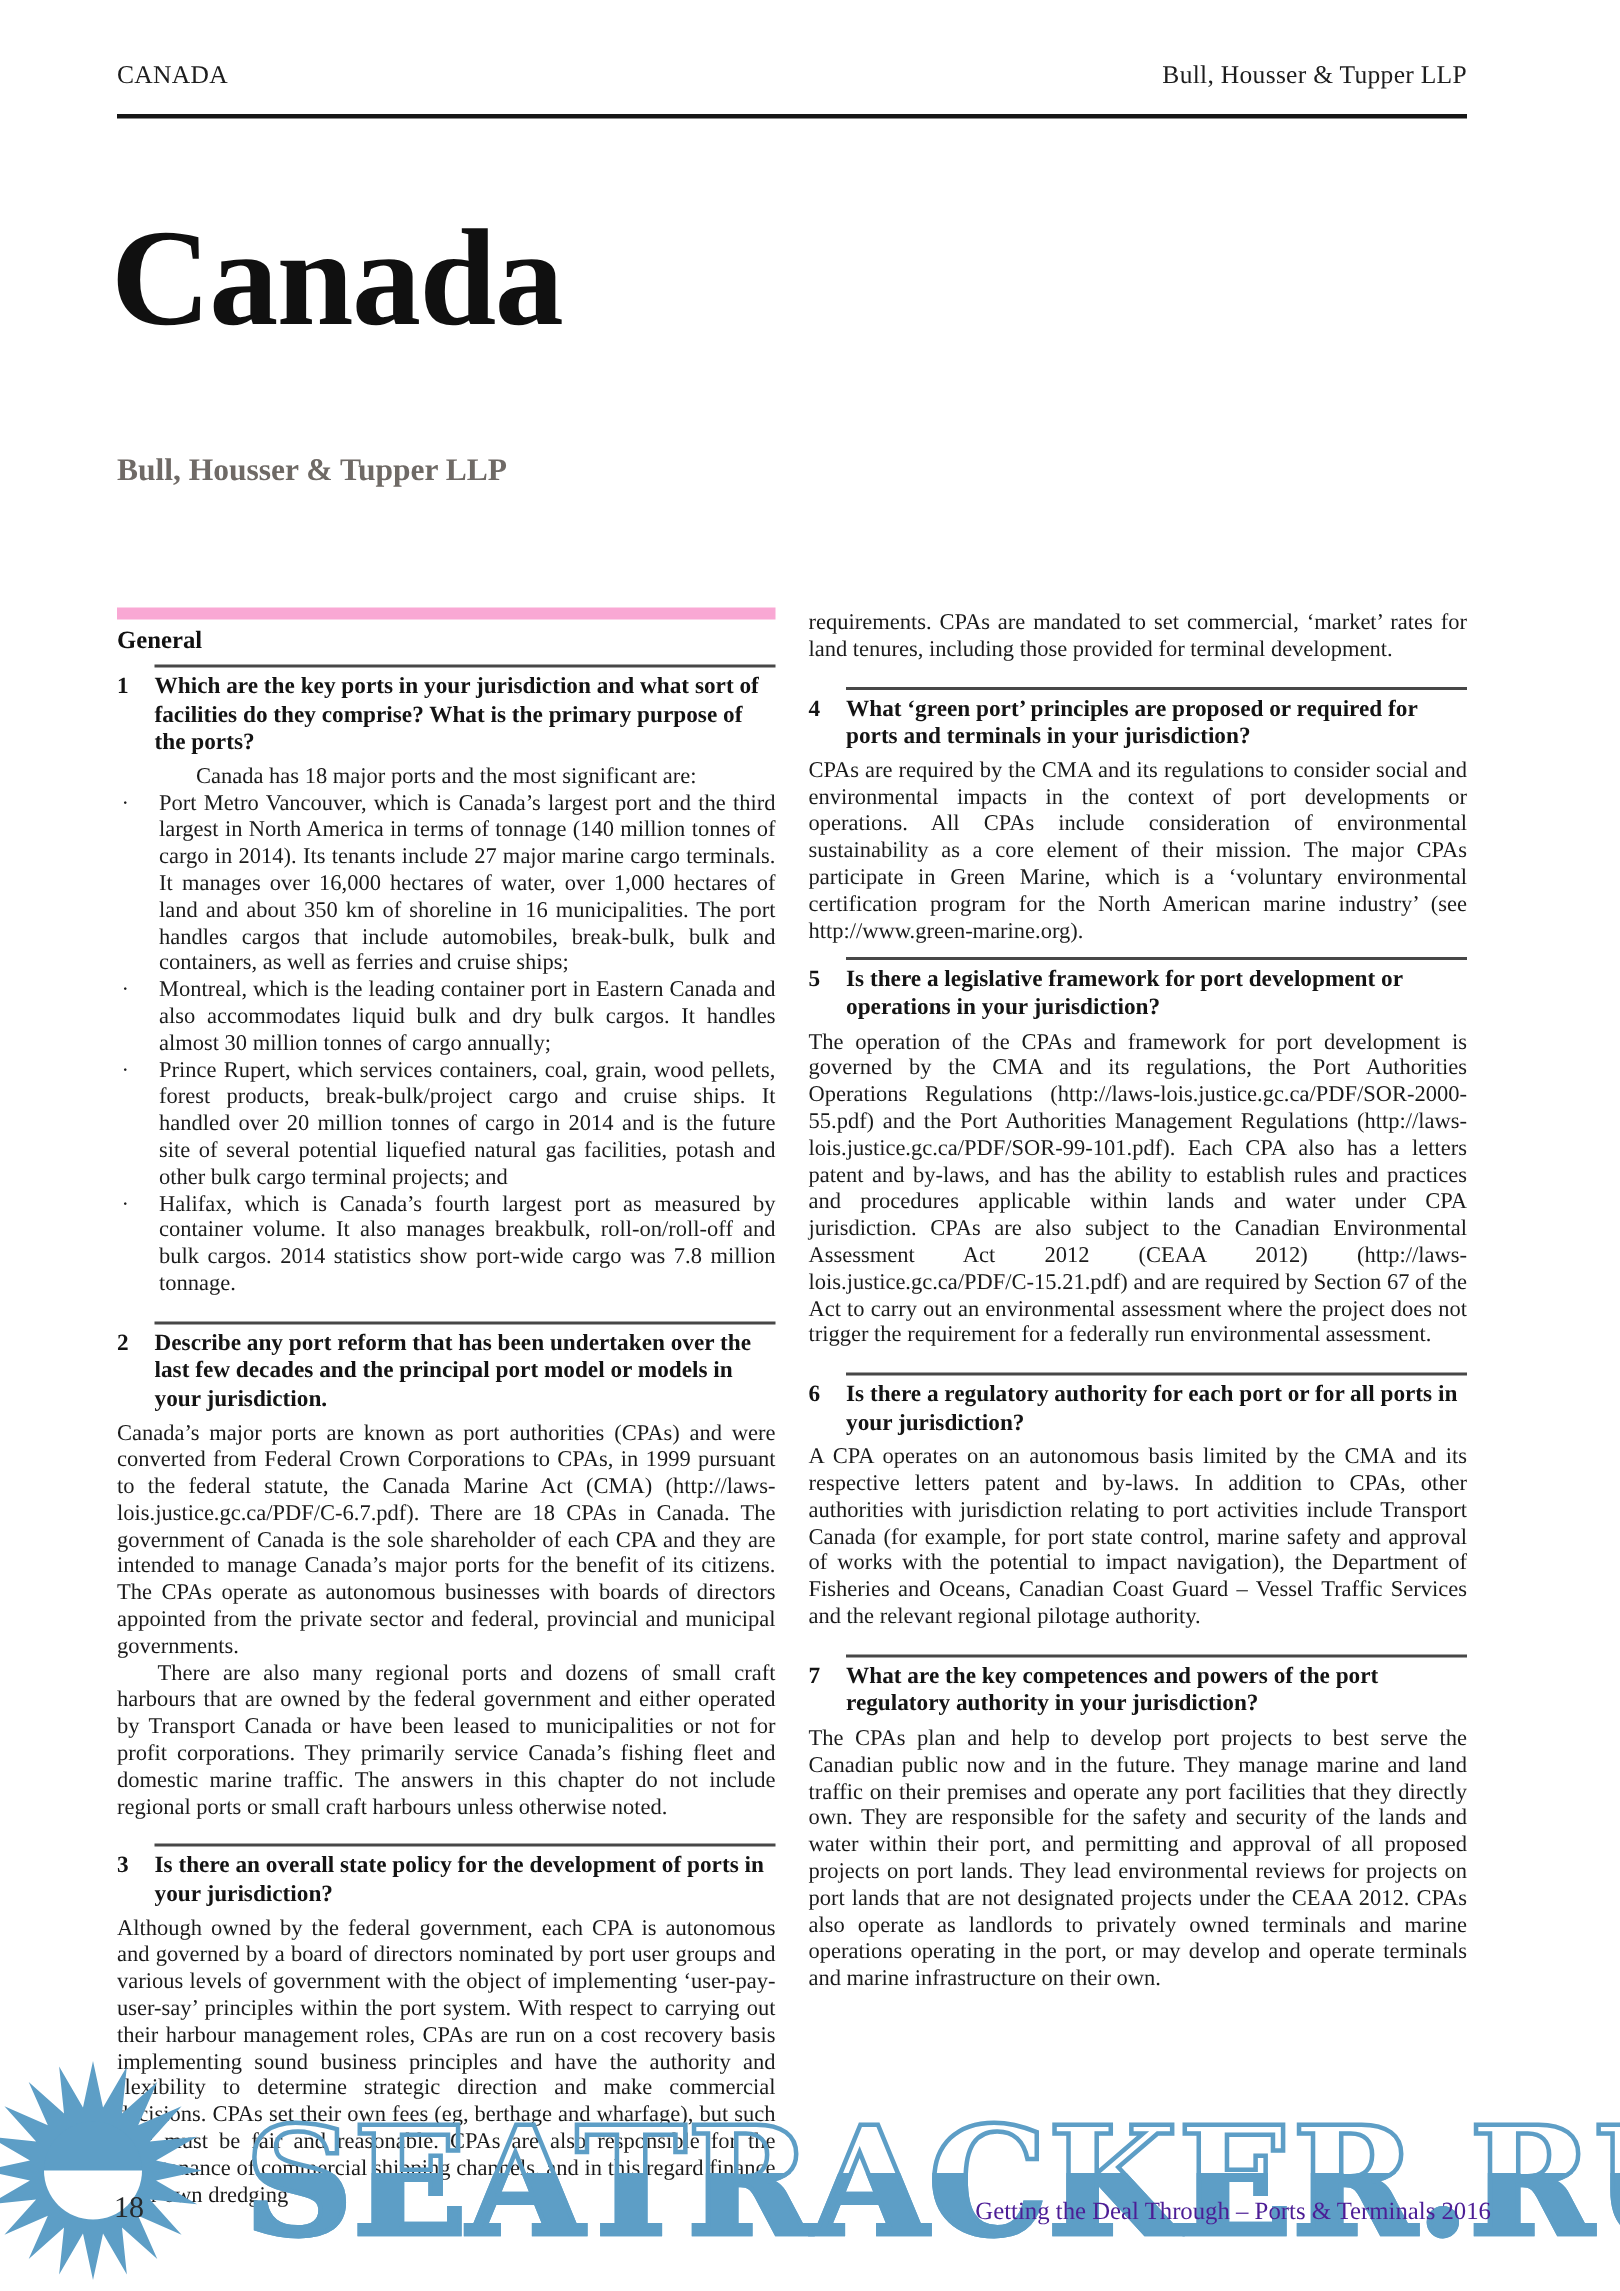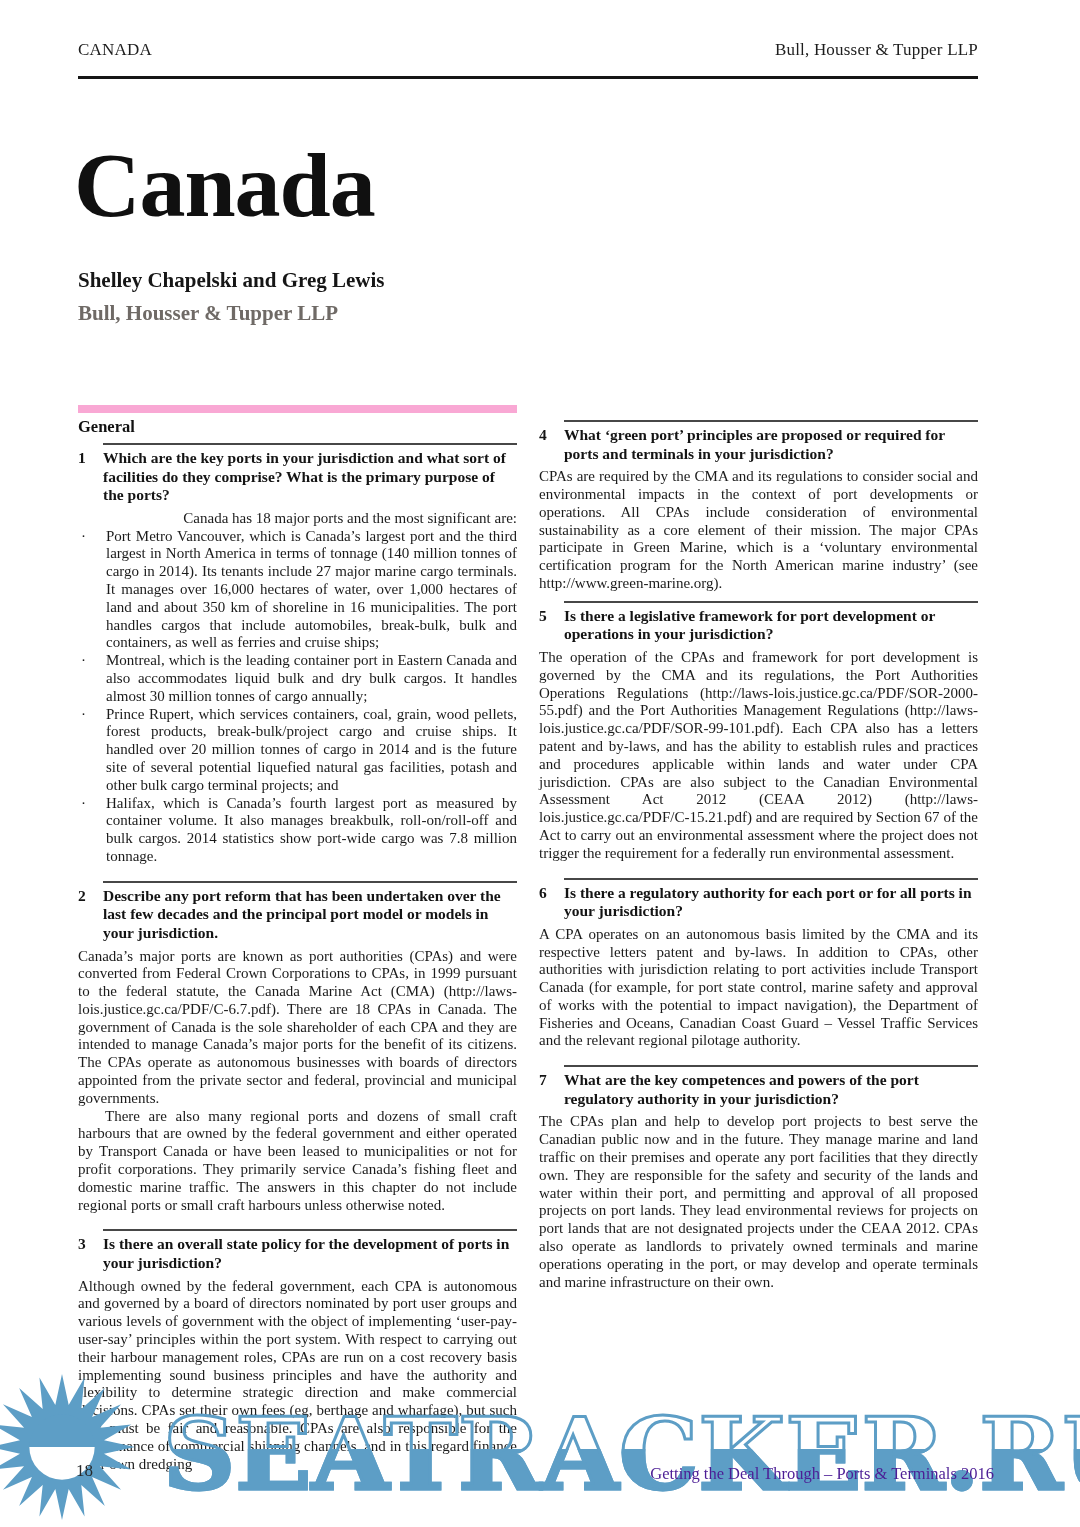--- a/index.html
+++ b/index.html
@@ -30,58 +30,57 @@
     font-size:16.5px;font-weight:bold;color:#111;
   }
   .qblock{margin-top:15px;}
   .qrule{border-top:2px solid #474747;margin-left:25px;margin-bottom:4px;}
   .qrow{display:flex;font-weight:bold;font-size:15.5px;line-height:18.6px;color:#141414;}
   .qnum{flex:0 0 25px;}
   .qtitle{flex:1;}
   .answer{margin:5px 0 0 0;font-size:15px;line-height:17.8px;text-align:justify;color:#1b1b1b;overflow-wrap:break-word;}
   .answer + .answer{margin-top:0;}
   .indent{text-indent:27px;}
-  .intro{text-align:right;}
+  .intro{text-align:center;}
   .bullet{display:flex;font-size:15px;line-height:17.8px;}
   .dot{flex:0 0 25px;padding-left:3px;color:#1b1b1b;}
   .btxt{flex:1;text-align:justify;overflow-wrap:break-word;}
   .cont{margin-top:2px;}
   .sh-legislative{margin-top:16px;}
   
   .watermark{position:absolute;left:0;top:0;width:1080px;height:1527px;pointer-events:none;z-index:5;}
   .sun{position:absolute;left:-14px;top:1371px;width:152px;height:152px;}
   .wm-text{
     position:absolute;left:163px;top:1404px;height:100px;
     font-family:"DejaVu Serif", serif;font-weight:bold;font-size:100px;line-height:100px;
     letter-spacing:0px;white-space:nowrap;
     background:linear-gradient(to bottom, rgba(255,255,255,0) 0%, rgba(255,255,255,0) 45%, #5d9ec6 45%, #5d9ec6 100%);
     -webkit-background-clip:text;background-clip:text;color:transparent;
     -webkit-text-stroke:3px #5d9ec6;
   }
   
-  .page-num{position:absolute;left:76px;top:1461px;font-size:17px;color:#26292b;z-index:6;}
+  .page-num{position:absolute;left:76px;top:1461px;font-size:20px;color:#26292b;z-index:6;}
   .footer-right{position:absolute;right:86px;top:1464px;font-size:16.5px;color:#4c1d95;z-index:6;}
   .copyright{
     position:absolute;left:0;top:1489px;width:1080px;text-align:center;z-index:6;
     font-family:"Liberation Sans", sans-serif;font-size:16px;color:#8d8d8d;
   }
 </style>
 </head>
 <body>
 
 <div class="page">
 
   <div class="running-head">
     <span>CANADA</span>
     <span>Bull, Housser &amp; Tupper LLP</span>
   </div>
   <div class="head-rule"></div>
 
   <div class="chapter-title">Canada</div>
-  <div class="authors">Shelley Chapelski and Greg Lewis</div>
   <div class="firm">Bull, Housser &amp; Tupper LLP</div>
 
   <div class="columns">
 
     <div class="col">
 
       <div class="section-head">General</div>
 
       <div class="qblock" style="margin-top:6px;">
         <div class="qrule"></div>
@@ -126,20 +125,21 @@
           <span class="qnum">3</span>
           <span class="qtitle">Is there an overall state policy for the development of ports in your jurisdiction?</span>
         </div>
         <p class="answer">Although owned by the federal government, each CPA is autonomous and governed by a board of directors nominated by port user groups and various levels of government with the object of implementing ‘user-pay-user-say’ principles within the port system. With respect to carrying out their harbour management roles, CPAs are run on a cost recovery basis implementing sound business principles and have the authority and flexibility to determine strategic direction and make commercial decisions. CPAs set their own fees (eg, berthage and wharfage), but such fees must be fair and reasonable. CPAs are also responsible for the maintenance of commercial shipping channels, and in this regard finance their own dredging</p>
       </div>
 
     </div>
 
     <div class="col">
 
+      <p class="answer cont">requirements. CPAs are mandated to set commercial, ‘market’ rates for land tenures, including those provided for terminal development.</p>
 
       <div class="qblock">
         <div class="qrule"></div>
         <div class="qrow">
           <span class="qnum">4</span>
           <span class="qtitle">What ‘green port’ principles are proposed or required for ports and terminals in your jurisdiction?</span>
         </div>
         <p class="answer">CPAs are required by the CMA and its regulations to consider social and environmental impacts in the context of port developments or operations. All CPAs include consideration of environmental sustainability as a core element of their mission. The major CPAs participate in Green Marine, which is a ‘voluntary environmental certification program for the North American marine industry’ (see http://www.green-marine.org).</p>
       </div>
 

